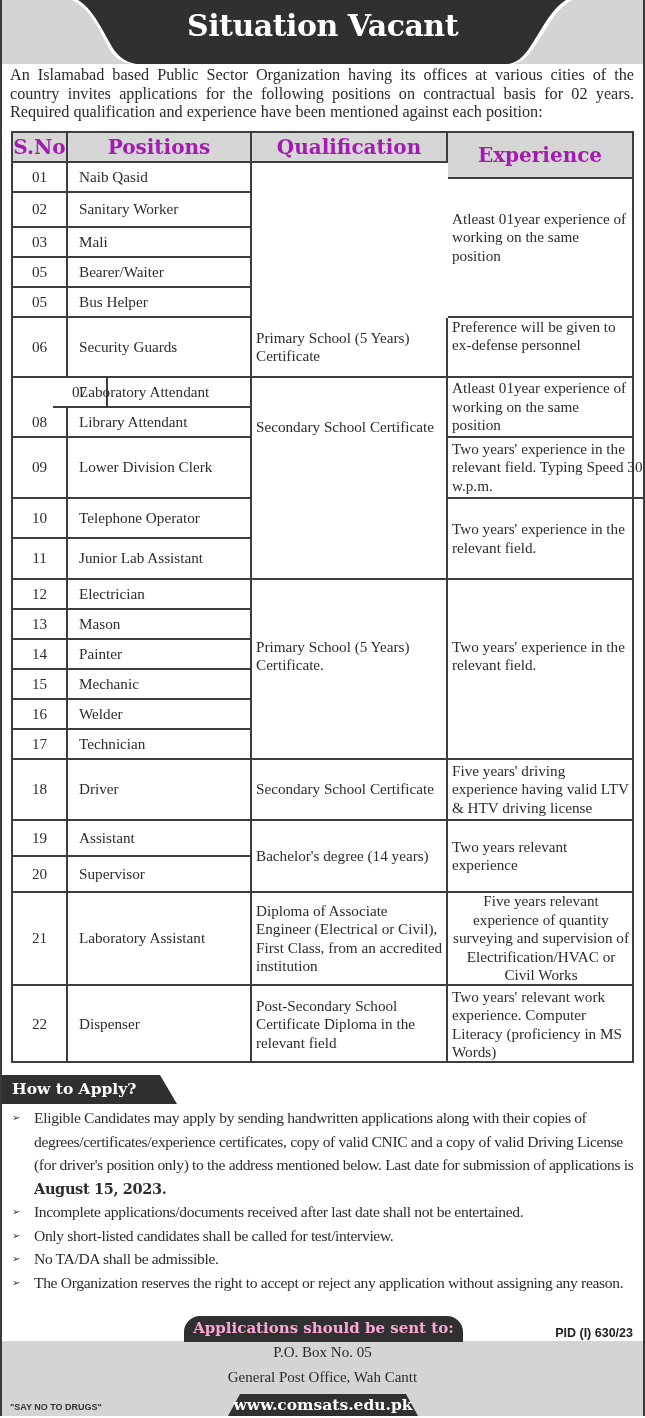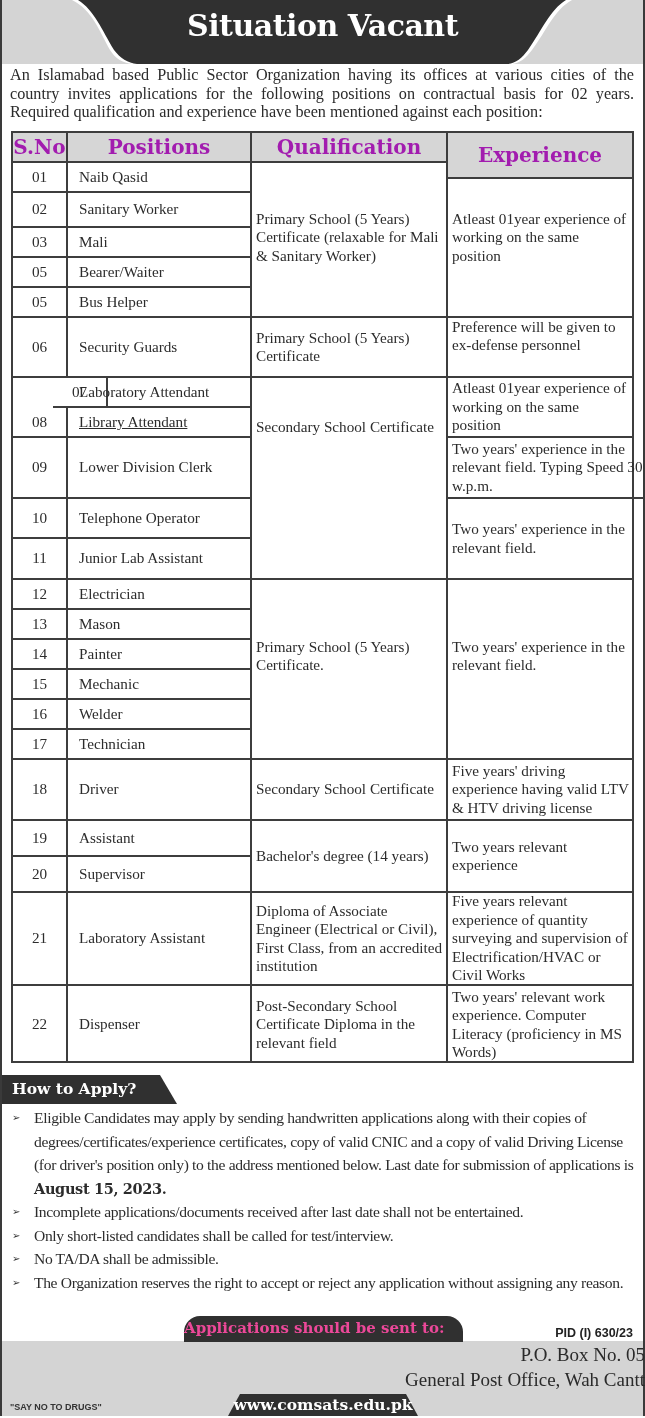--- a/index.html
+++ b/index.html
@@ -30,25 +30,25 @@
                  font-size: 15.5px; color: #fff; }
   .bullets { position: absolute; left: 12px; top: 1106px; width: 624px; margin: 0; padding: 0; list-style: none; }
   .bullets li { position: relative; padding-left: 22px; font-size: 15.6px; line-height: 23.5px; color: #2c2c2c;
                 letter-spacing: -0.35px; }
   .bullets .arrow { position: absolute; left: 0; top: 0; font-size: 10px; color: #333; }
   .bullets b { font-family: "DejaVu Serif", serif; font-size: 14.5px; }
   
   .footer-band { position: absolute; left: 2px; top: 1341px; width: 641px; height: 75px; background: #d4d4d4; }
   .sendto { position: absolute; left: 184px; top: 1316px; width: 279px; height: 26px; background: #303030;
             border-radius: 16px 16px 0 0; }
-  .sendto-label { position: absolute; left: 0; width: 100%; top: 3px; text-align: left; color: #ec4899;
+  .sendto-label { position: absolute; left: 0; width: 100%; top: 3px; text-align: center; color: #f9a8d4;
                   font-family: "DejaVu Serif", serif; font-weight: bold; font-size: 15px; }
   .pid { position: absolute; right: 12px; top: 1326px; font-family: "Liberation Sans", sans-serif; font-weight: bold;
          font-size: 12.5px; color: #222; }
-  .addr1, .addr2 { position: absolute; left: 0; width: 645px; text-align: right; font-size: 19px; color: #2a2a2a; }
+  .addr1, .addr2 { position: absolute; left: 0; width: 645px; text-align: center; font-size: 15px; color: #2a2a2a; }
   .addr1 { top: 1344px; }
   .addr2 { top: 1369px; }
   .web { position: absolute; left: 228px; top: 1394px; width: 190px; height: 22px; }
   .web-label { position: absolute; left: 0; width: 100%; top: 1px; text-align: center; color: #fff;
                font-family: "DejaVu Serif", serif; font-weight: bold; font-size: 15.5px; }
   .drugs { position: absolute; left: 10px; top: 1402px; font-family: "Liberation Sans", sans-serif; font-size: 9px;
            font-weight: bold; color: #333; }
 </style>
 </head>
 <body>
@@ -108,21 +108,21 @@
     </div>
     <div class="cell sno" style="left: 0px; top: 245px; width: 55px; height: 30px; margin-left: 40px;">
       <span>07</span>
     </div>
     <div class="cell pos" style="left: 55px; top: 245px; width: 184px; height: 30px;">
       <span>Laboratory Attendant</span>
     </div>
     <div class="cell sno" style="left: 0px; top: 275px; width: 55px; height: 30px;">
       <span>08</span>
     </div>
-    <div class="cell pos" style="left: 55px; top: 275px; width: 184px; height: 30px; text-decoration: underline;">
+    <div class="cell pos" style="left: 55px; top: 275px; width: 184px; height: 30px;">
       <span>Library Attendant</span>
     </div>
     <div class="cell sno" style="left: 0px; top: 305px; width: 55px; height: 61px;">
       <span>09</span>
     </div>
     <div class="cell pos" style="left: 55px; top: 305px; width: 184px; height: 61px;">
       <span>Lower Division Clerk</span>
     </div>
     <div class="cell sno" style="left: 0px; top: 366px; width: 55px; height: 40px;">
       <span>10</span>
@@ -195,23 +195,20 @@
     </div>
     <div class="cell pos" style="left: 55px; top: 760px; width: 184px; height: 93px;">
       <span>Laboratory Assistant</span>
     </div>
     <div class="cell sno" style="left: 0px; top: 853px; width: 55px; height: 77px; border-bottom: none;">
       <span>22</span>
     </div>
     <div class="cell pos" style="left: 55px; top: 853px; width: 184px; height: 77px; border-bottom: none;">
       <span>Dispenser</span>
     </div>
-    <div class="cell txt" style="left: 239px; top: 30px; width: 196px; height: 155px; align-items: flex-start; padding-top: 47px;">
-      <span>Primary School (5 Years) Certificate (relaxable for Mali &amp; Sanitary Worker)</span>
-    </div>
     <div class="cell txt" style="left: 239px; top: 185px; width: 196px; height: 60px; align-items: center; padding-top: 0px;">
       <span>Primary School (5 Years) Certificate</span>
     </div>
     <div class="cell txt" style="left: 239px; top: 245px; width: 196px; height: 202px; align-items: flex-start; padding-top: 40px;">
       <span>Secondary School Certificate</span>
     </div>
     <div class="cell txt" style="left: 239px; top: 447px; width: 196px; height: 180px; align-items: flex-start; padding-top: 58px;">
       <span>Primary School (5 Years) Certificate.</span>
     </div>
     <div class="cell txt" style="left: 239px; top: 627px; width: 196px; height: 61px; align-items: center; padding-top: 0px;">
@@ -243,21 +240,21 @@
     </div>
     <div class="cell txt lastcol" style="left: 435px; top: 447px; width: 184px; height: 180px; align-items: flex-start; padding-top: 58px;">
       <span>Two years' experience in the relevant field.</span>
     </div>
     <div class="cell txt lastcol" style="left: 435px; top: 627px; width: 184px; height: 61px; align-items: center; padding-top: 0px;">
       <span>Five years' driving experience having valid LTV &amp; HTV driving license</span>
     </div>
     <div class="cell txt lastcol" style="left: 435px; top: 688px; width: 184px; height: 72px; align-items: center; padding-top: 0px;">
       <span>Two years relevant experience</span>
     </div>
-    <div class="cell txt lastcol" style="left: 435px; top: 760px; width: 184px; height: 93px; align-items: center; padding-top: 0px;">
+    <div class="cell txt lastcol" style="left: 435px; top: 760px; width: 184px; height: 93px; align-items: center; padding-top: 0px; text-align: center;">
       <span>Five years relevant experience of quantity surveying and supervision of Electrification/HVAC or Civil Works</span>
     </div>
     <div class="cell txt lastcol" style="left: 435px; top: 853px; width: 184px; height: 77px; align-items: center; padding-top: 0px; border-bottom: none;">
       <span>Two years' relevant work experience. Computer Literacy (proficiency in MS Words)</span>
     </div>
   </div>
 
 <div class="howto">
   <svg width="175" height="29" viewBox="0 0 175 29">
     <path d="M0,0 L158,0 L175,29 L0,29 Z" fill="#303030"></path>

